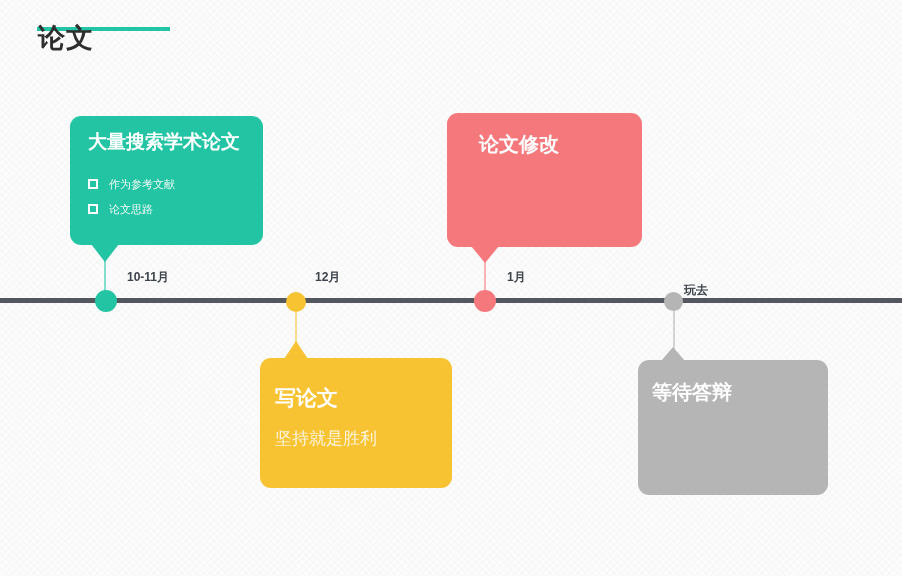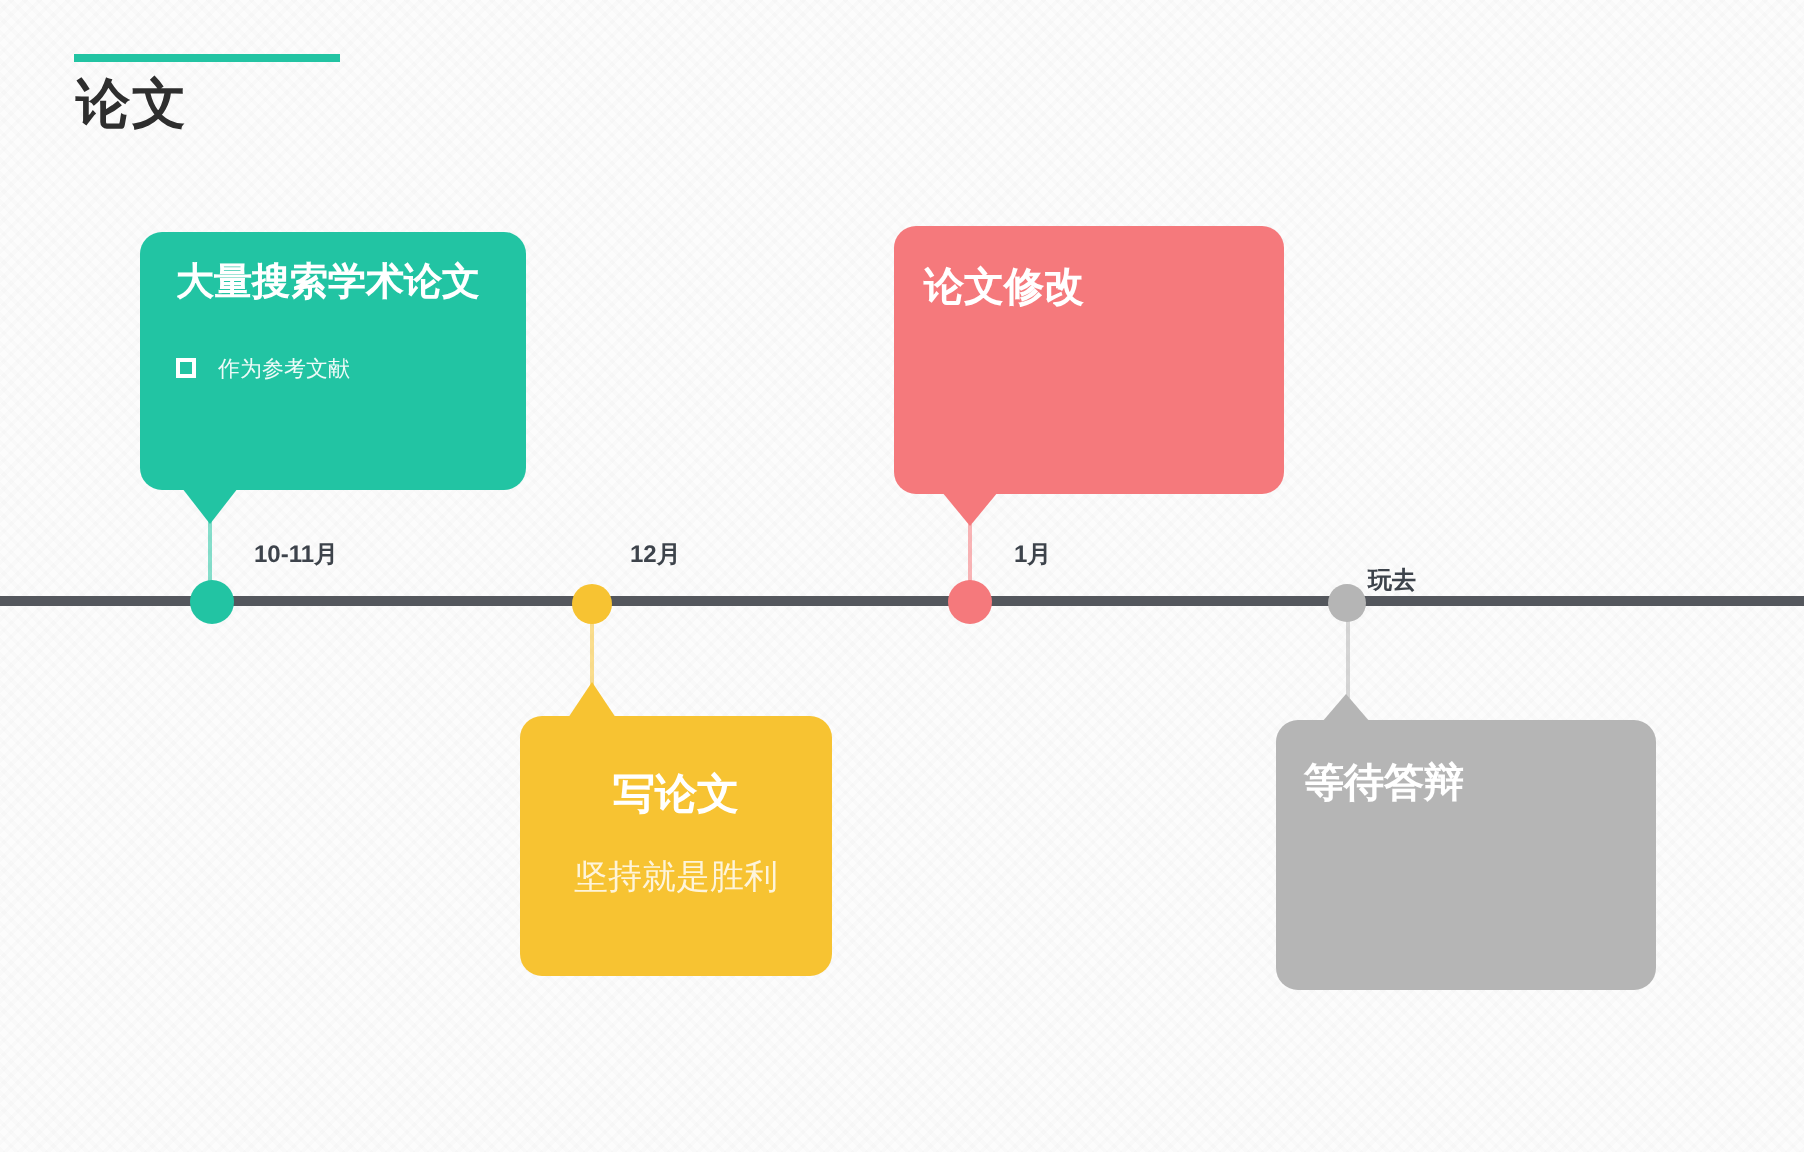--- a/index.html
+++ b/index.html
@@ -12,21 +12,21 @@
     position:relative; width:902px; height:576px; overflow:hidden;
     background-color:#fcfcfc;
     background-image:
       repeating-linear-gradient(45deg, rgba(0,0,0,0.012) 0 2px, transparent 2px 5px),
       repeating-linear-gradient(-45deg, rgba(0,0,0,0.012) 0 2px, transparent 2px 5px);
   }
 
   
   .accent-bar { position:absolute; left:37px; top:27px; width:133px; height:4px; }
   .slide-title {
-    position:absolute; left:38px; top:34px; margin:0;
+    position:absolute; left:38px; top:20px; margin:0;
     font-size:27px; font-weight:bold; color:#2e2e2e; letter-spacing:1px;
   }
 
   
   .axis { position:absolute; left:0; top:298px; width:902px; height:5px; }
 
   
   .dot { position:absolute; border-radius:50%; z-index:3; }
   .dot-1 { left:95px;  top:290px; width:22px; height:22px; }
   .dot-2 { left:286px; top:292px; width:20px; height:20px; }
@@ -54,25 +54,25 @@
   .card h2 { margin:0; font-weight:bold; line-height:1.3; }
 
   .card-1 { left:70px;  top:116px; width:193px; height:129px; padding:14px 18px; }
   .card-1 h2 { font-size:19px; }
   .card-1 ul { list-style:none; margin:22px 0 0 0; padding:0; }
   .card-1 li { display:flex; align-items:center; gap:11px; margin-bottom:10px;
                font-size:11px; color:rgba(255,255,255,0.92);text-align:right; }
   .bullet-square { display:inline-block; width:6px; height:6px;
                    border:2px solid #ffffff; flex:0 0 auto; }
 
-  .card-2 { left:260px; top:358px; width:156px; height:130px; padding:26px 15px;text-align:center; }
+  .card-2 { left:260px; top:358px; width:192px; height:130px; padding:26px 15px; }
   .card-2 h2 { font-size:21px; }
   .card-2 .subtitle { margin-top:16px; font-size:17px; color:rgba(255,255,255,0.82); }
 
-  .card-3 { left:447px; top:113px; width:195px; height:134px; padding:18px 15px; }
+  .card-3 { left:447px; top:113px; width:195px; height:134px; padding:18px 32px; }
   .card-3 h2 { font-size:20px; }
 
   .card-4 { left:638px; top:360px; width:190px; height:135px; padding:19px 14px; }
   .card-4 h2 { font-size:20px; }
 
   
   .tick { position:absolute; top:269px; font-size:12px; font-weight:bold;
           color:#3d434b; z-index:2; }
   .tick-1 { left:127px; }
   .tick-2 { left:315px; }
@@ -88,20 +88,24 @@
   <h1 class="slide-title">论文</h1>
 
   <div class="axis" style="background-color: rgb(84, 87, 93);"></div>
 
   <section class="card card-1" style="background-color: rgb(34, 196, 163);">
     <h2>大量搜索学术论文</h2>
     <ul>
       <li>
         <span class="bullet-square"></span>
         <span>作为参考文献</span>
+      </li>
+      <li>
+        <span class="bullet-square"></span>
+        <span>论文思路</span>
       </li>
     </ul>
   </section>
   <div class="tail tail-down tail-1" style="background-color: rgb(34, 196, 163);"></div>
   <div class="stem stem-1" style="background-color: rgb(34, 196, 163);"></div>
   <div class="dot dot-1" style="background-color: rgb(34, 196, 163);"></div>
   <div class="tick tick-1">10-11月</div>
 
   <div class="dot dot-2" style="background-color: rgb(247, 195, 50);"></div>
   <div class="stem stem-2" style="background-color: rgb(247, 195, 50);"></div>

